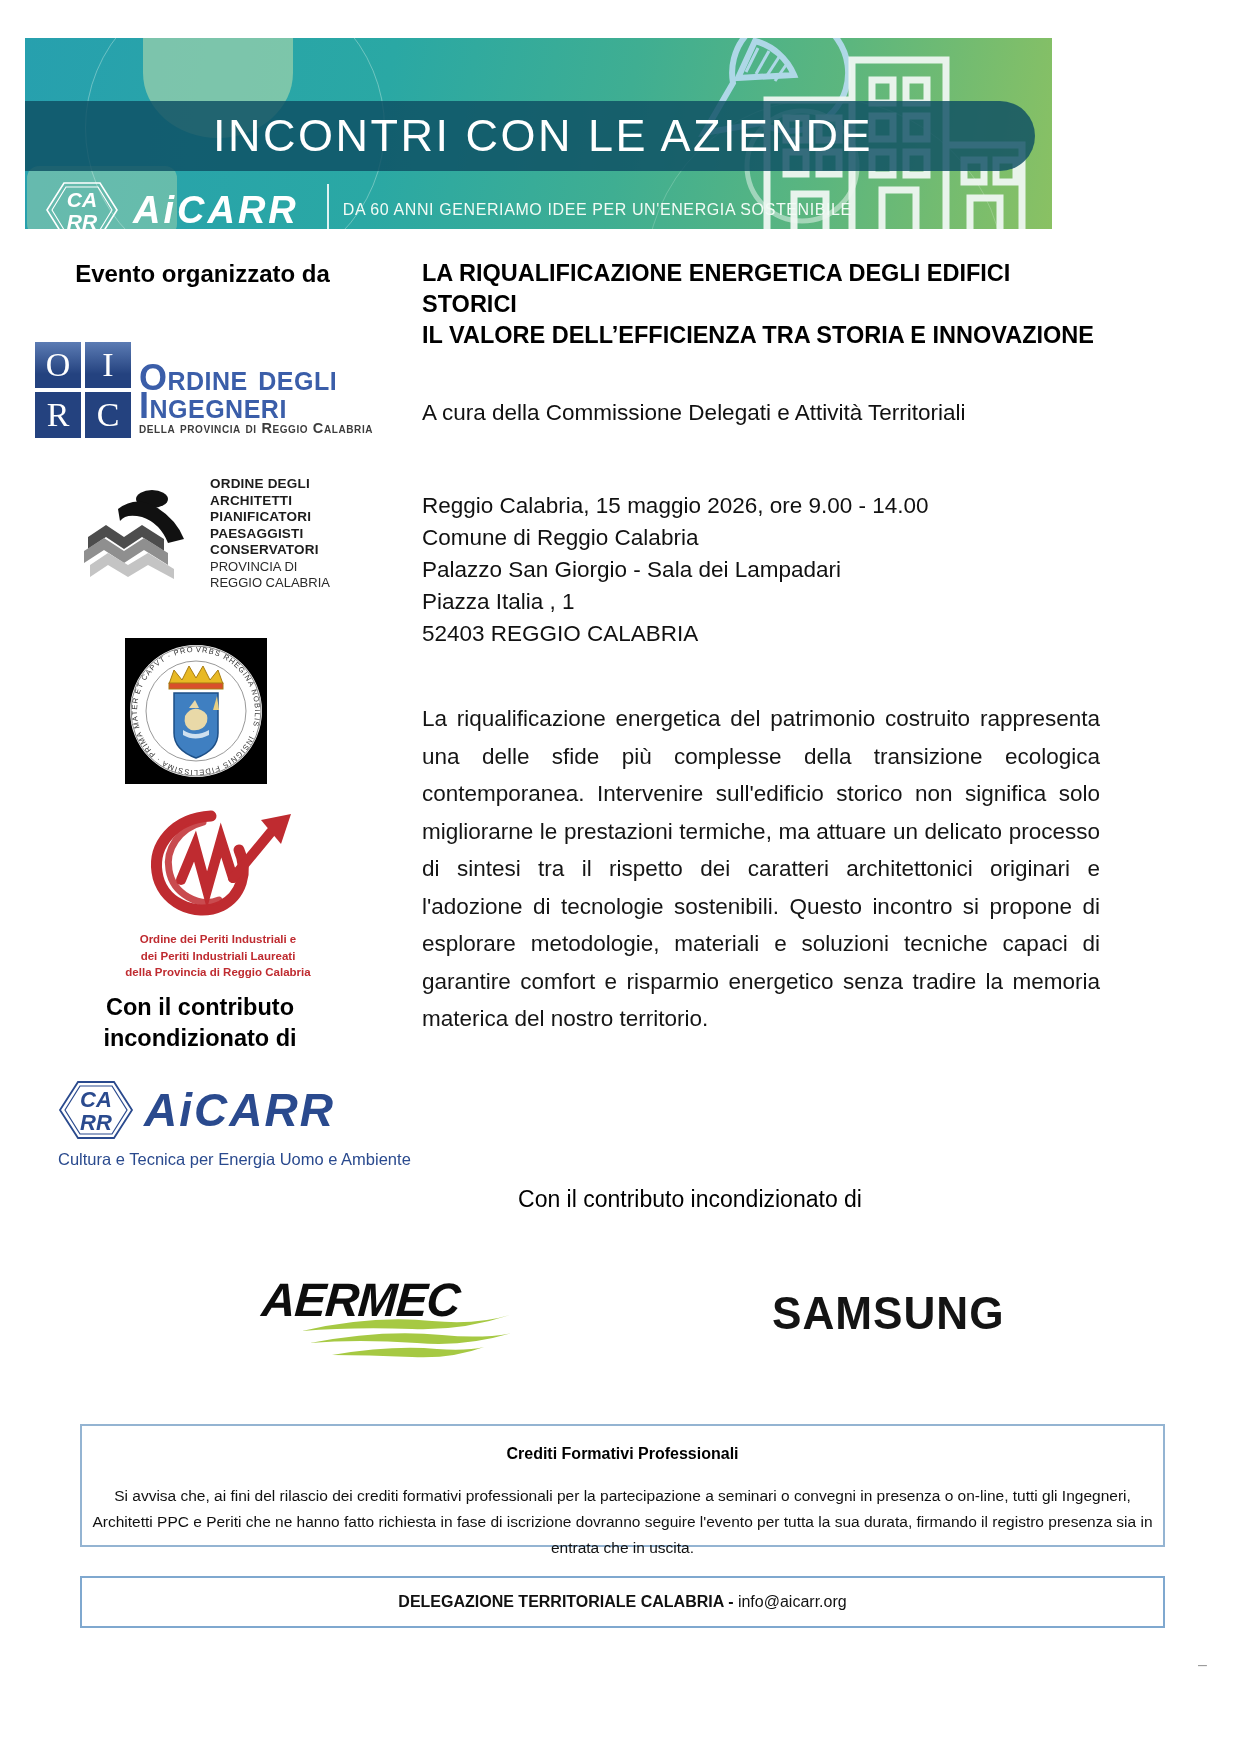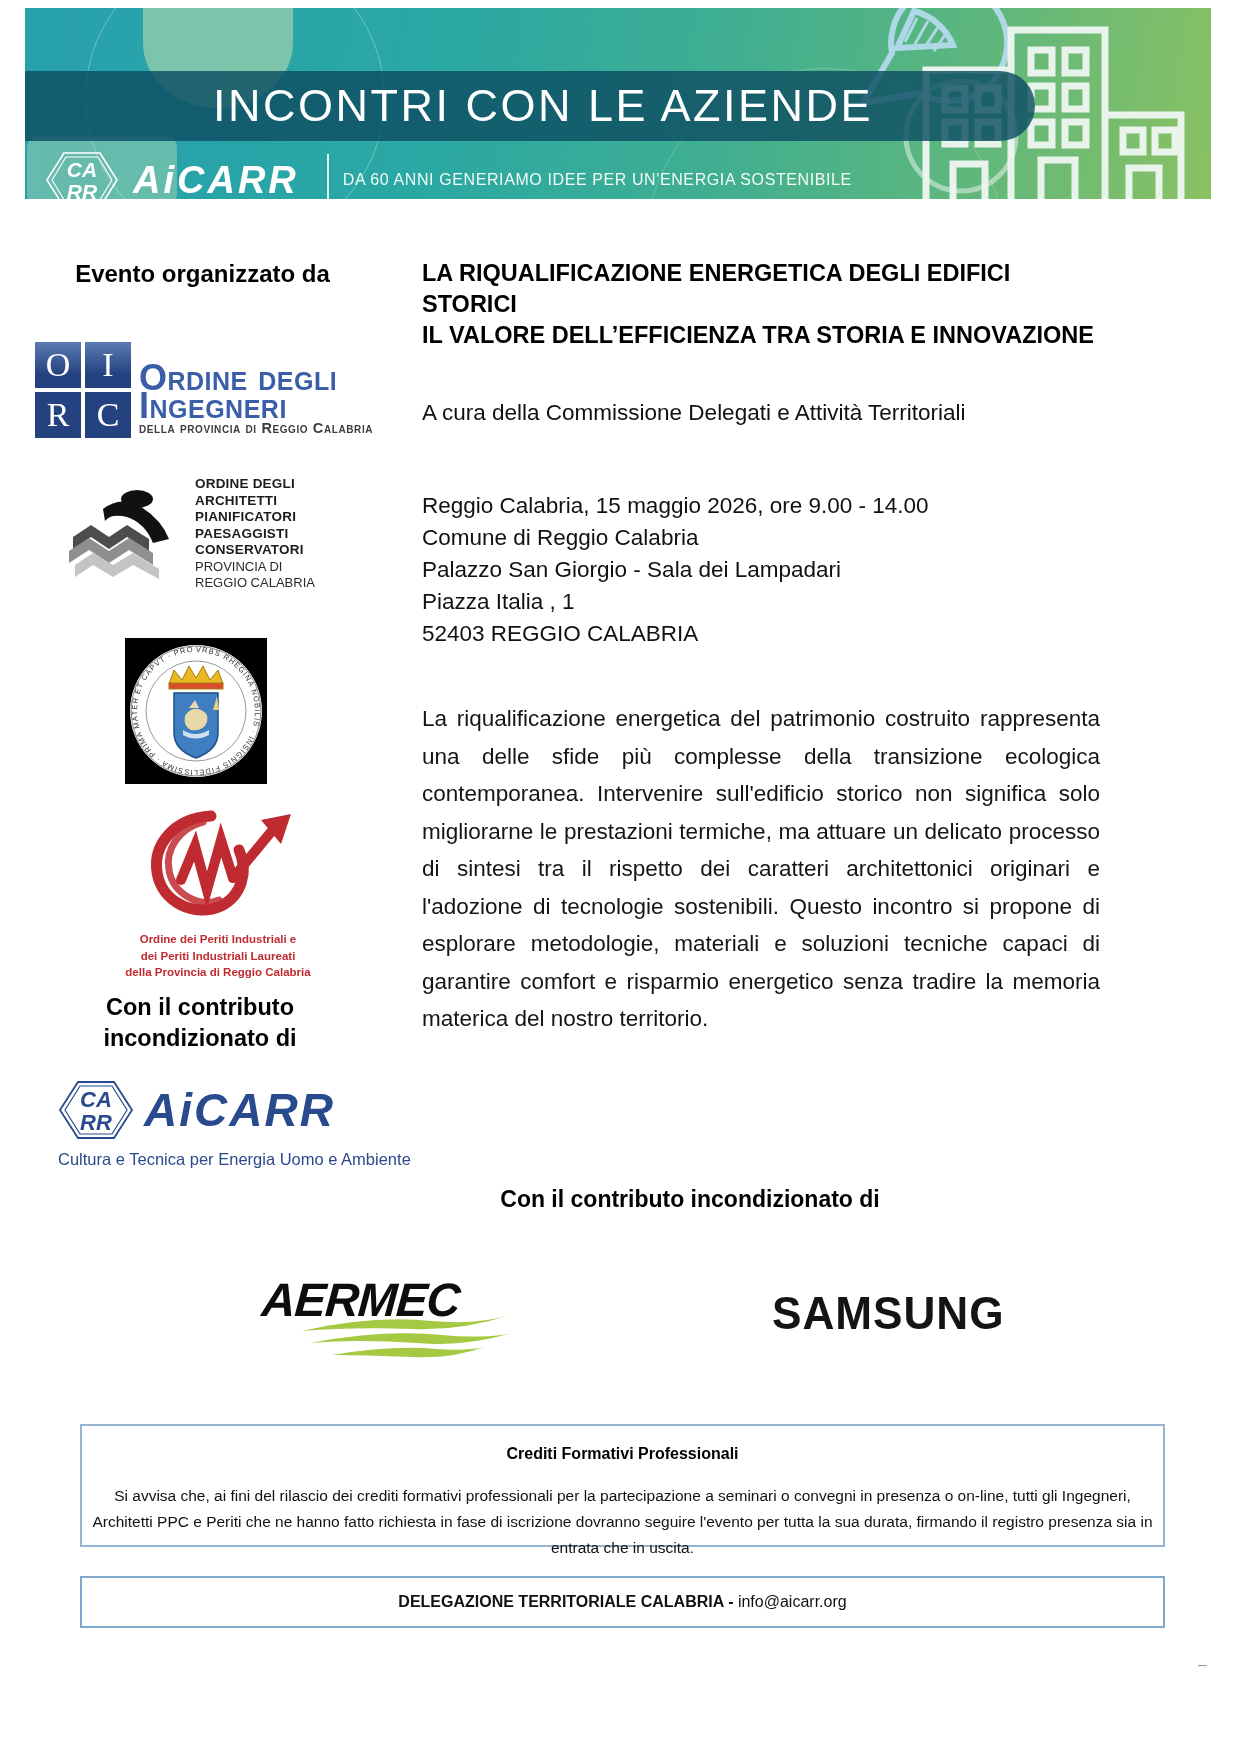--- a/index.html
+++ b/index.html
@@ -4,21 +4,21 @@
 <style>
   * { margin:0; padding:0; box-sizing:border-box; }
   html,body { background:#ffffff; }
   .page {
     position:relative; width:1241px; height:1755px; background:#ffffff;
     font-family:"Liberation Sans", sans-serif; color:#111; overflow:hidden;
   }
 
   
   .banner {
-    position:absolute; left:25px; top:8px; width:1186px; height:191px;
+    position:absolute; left:25px; top:38px; width:1027px; height:191px;
     background:linear-gradient(100deg,#27a0ae 0%,#2aa8a4 35%,#3fae92 58%,#5cb67e 78%,#8ac163 100%);
     overflow:hidden;
   }
   .deco-blob1 { position:absolute; left:118px; top:-30px; width:150px; height:130px;
     background:#cfe6ae; opacity:.5; border-radius:0 0 60% 60%; }
   .deco-blob2 { position:absolute; left:2px; top:128px; width:150px; height:70px;
     background:#cde4b0; opacity:.38; border-radius:12px; }
   .deco-circle1 { position:absolute; left:60px; top:-60px; width:300px; height:300px;
     border:1px solid rgba(235,250,240,.35); border-radius:50%; }
   .deco-circle2 { position:absolute; left:620px; top:60px; width:360px; height:360px;
@@ -51,21 +51,21 @@
   .oirc-cell {
     display:flex; align-items:center; justify-content:center;
     color:#fff; font-family:"Liberation Serif", serif; font-size:34px;
     background:#24427f;
   }
   .oirc-cell.grad { background:linear-gradient(180deg,#5c7cb4 0%,#24427f 70%); }
   .oirc-text { padding-bottom:2px; }
   .oirc-line1 { color:#3b5ea9; font-variant:small-caps; font-weight:bold; font-size:36px; letter-spacing:.5px; line-height:28px; }
   .oirc-line2 { color:#3c3c3c; font-variant:small-caps; font-weight:bold; font-size:14.5px; letter-spacing:.6px; }
 
-  .arch-logo { position:absolute; left:35px; top:226px; display:flex; gap:10px; align-items:center; }
+  .arch-logo { position:absolute; left:50px; top:226px; display:flex; gap:10px; align-items:center; }
   .arch-text .b { font-size:13.5px; font-weight:bold; color:#1c1c1c; line-height:16.5px; letter-spacing:.2px; }
   .arch-text .r { font-size:13px; color:#2a2a2a; line-height:16px; }
 
   .seal-wrap { position:absolute; left:95px; top:388px; }
 
   .periti-logo { position:absolute; left:88px; top:556px; width:200px; text-align:center; }
   .periti-text { color:#bf2b30; font-size:11.5px; font-weight:bold; line-height:14.5px; margin-top:2px; }
 
   .contrib-left { position:absolute; left:0; top:742px; width:340px; text-align:center;
     font-size:23.5px; font-weight:bold; line-height:31px; color:#000; }
@@ -82,21 +82,21 @@
   .event-block { position:absolute; left:0; top:232px; font-size:22.5px; line-height:32px; color:#111; }
   .event-datetime { font-weight:normal; }
   .description {
     position:absolute; left:0; top:442px; width:678px;
     font-size:22.5px; line-height:37.5px; color:#151515;
     text-align:justify;
   }
 
   
   .sponsors-heading { position:absolute; left:390px; top:1186px; width:600px; text-align:center;
-    font-size:23px; font-weight:bold; color:#000; }
+    font-size:23px; font-weight:normal; color:#000; }
   .aermec { position:absolute; left:262px; top:1272px; width:250px; }
   .aermec-word { font-size:47px; font-weight:800; font-style:italic; color:#0d0d0d; letter-spacing:-1px; transform:skewX(-4deg); }
   .aermec-swoosh { margin-top:-14px; margin-left:40px; }
   .samsung { position:absolute; left:772px; top:1286px; }
   .samsung-word { font-size:46px; font-weight:bold; color:#141414; letter-spacing:1px; transform:scaleX(.96); transform-origin:left; }
 
   
   .credits-box {
     position:absolute; left:80px; top:1424px; width:1085px; height:123px;
     border:2px solid #94b4d2; background:#fff; text-align:center; padding-top:19px;

